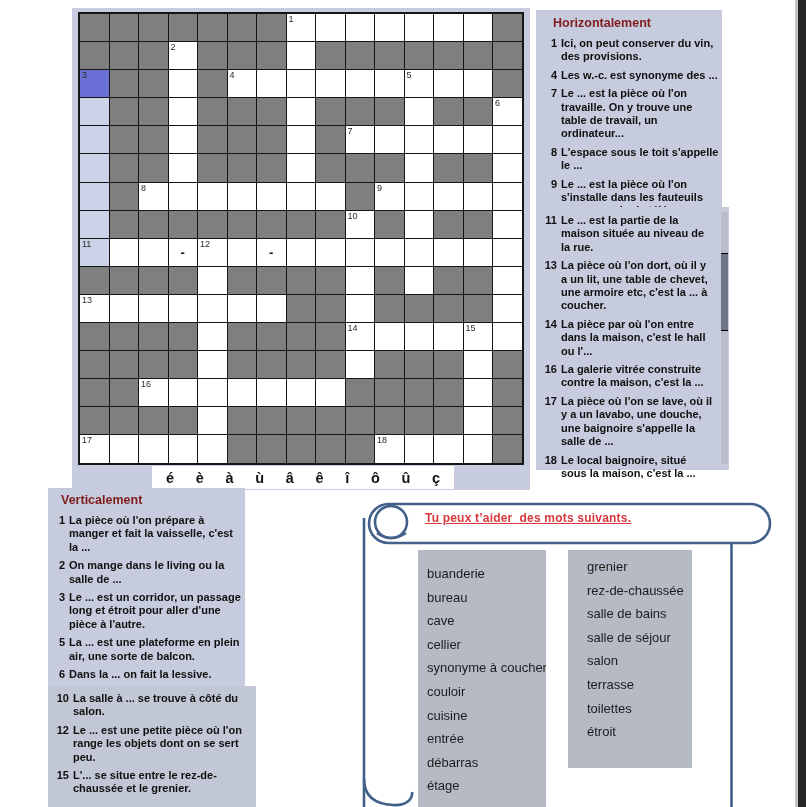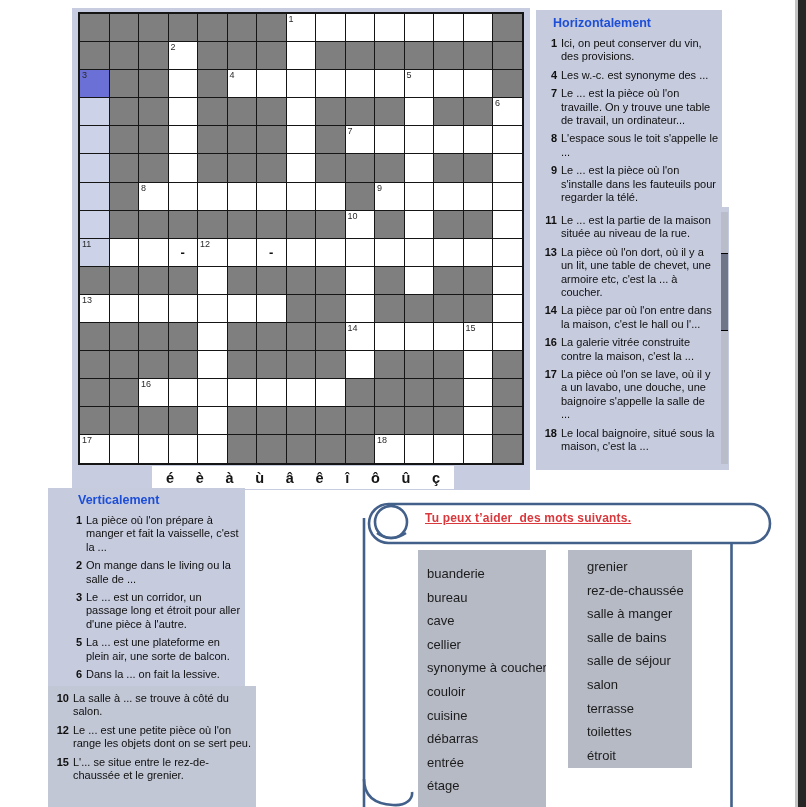--- a/index.html
+++ b/index.html
@@ -20,26 +20,26 @@
   .cellhyph{position:absolute;inset:0;display:flex;align-items:center;justify-content:center;
         font-weight:bold;font-size:13px;color:#111;}
   #accent-bar{position:absolute;left:80px;top:458px;width:302px;height:23px;background:#ffffff;
         display:flex;align-items:center;justify-content:space-between;padding:0 14px;box-sizing:border-box;}
   .accent-key{font-weight:bold;font-size:14.5px;color:#141414;cursor:pointer;}
 
   
   .clues-panel{background:#c6cbdd;box-sizing:border-box;}
   #across-panel-1{left:536px;top:10px;width:186px;height:197px;padding:6px 3px 0 5px;}
   #across-panel-2{left:536px;top:207px;width:193px;height:263px;padding:7px 14px 0 5px;}
-  #down-panel-1{left:48px;top:488px;width:197px;height:198px;padding:5px 3px 0 18px;}
+  #down-panel-1{left:48px;top:488px;width:197px;height:198px;padding:5px 3px 0 1px;}
   #down-panel-2{left:48px;top:686px;width:208px;height:121px;padding:6px 3px 0 5px;background:#c2c7d5;}
-  .panel-title{font-weight:bold;font-size:12.5px;margin:0 0 7px 12px;color:#1d4ed8;}
+  .panel-title{font-weight:bold;font-size:12.5px;margin:0 0 7px 12px;color:#7f1d1d;}
   .clue{display:flex;margin-bottom:5px;font-size:11px;line-height:1.22;color:#101010;}
   .clue .num{flex:0 0 16px;text-align:right;font-weight:bold;margin-right:4px;}
-  .clue .txt{flex:1;}
+  .clue .txt{flex:1;font-weight:bold;}
   #clue-scrollbar{position:absolute;right:1px;top:5px;width:7px;height:252px;background:#b9bdc9;}
   #clue-scroll-thumb{position:absolute;left:0;top:41px;width:7px;height:76px;background:#70768a;
         border-top:1px solid #000;border-bottom:1px solid #000;cursor:pointer;}
 
   
   #banner-svg{left:350px;top:495px;}
   #banner-title{left:425px;top:511px;width:330px;font-size:12px;font-weight:bold;
         color:#d9383c;text-decoration:underline;letter-spacing:0.2px;white-space:pre;}
   .word-box{position:absolute;background:#b6bac5;box-sizing:border-box;overflow:hidden;
         font-size:13px;color:#1c1c1c;}
@@ -465,28 +465,27 @@
   <div class="abs" id="banner-title">Tu peux t’aider  des mots suivants.</div>
 
   <div class="word-box" id="word-box-1">
       <div class="word">buanderie</div>
       <div class="word">bureau</div>
       <div class="word">cave</div>
       <div class="word">cellier</div>
       <div class="word">synonyme à coucher</div>
       <div class="word">couloir</div>
       <div class="word">cuisine</div>
+      <div class="word">entrée</div>
       <div class="word">débarras</div>
-      <div class="word">entrée</div>
       <div class="word">étage</div>
     </div>
   <div class="word-box" id="word-box-2">
       <div class="word">grenier</div>
       <div class="word">rez-de-chaussée</div>
-      <div class="word">salle à manger</div>
       <div class="word">salle de bains</div>
       <div class="word">salle de séjour</div>
       <div class="word">salon</div>
       <div class="word">terrasse</div>
       <div class="word">toilettes</div>
       <div class="word">étroit</div>
     </div>
 
   <div class="abs" id="edge-gray"></div>
   <div class="abs" id="edge-dark"></div>

